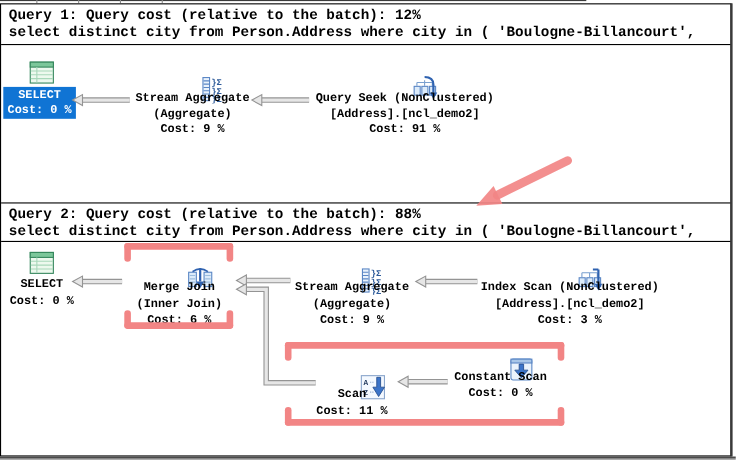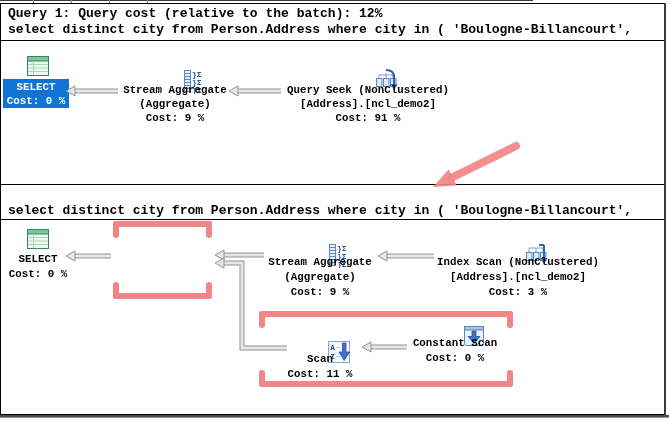--- a/index.html
+++ b/index.html
@@ -92,33 +92,50 @@
         <path d="M12,2 C17,2 20,4 20,9 V16" stroke="#2f62b0" stroke-width="2" fill="none"></path>
         <polygon points="20,22 16.5,16 23.5,16" fill="#2f62b0"></polygon>
       </svg>
     </span>
     <span>Query Seek (NonClustered)</span>
     <span>[Address].[ncl_demo2]</span>
     <span>Cost: 91 %</span>
   </div>
 
   <div class="sep" style="top:184px"></div>
+  <div class="hline" style="top:186px">Query 2: Query cost (relative to the batch): 88%</div>
   <div class="hline" style="top:202px">select distinct city from Person.Address where city in ( 'Boulogne-Billancourt',</div>
   <div class="sep" style="top:219px"></div>
 
   <span class="icon-abs" style="left:25px;top:227px">
     <svg width="26" height="24" viewBox="0 0 26 24">
       <rect x="2.5" y="2.5" width="21" height="19" fill="#edf9ee" stroke="#35875c"></rect>
       <rect x="2.5" y="2.5" width="21" height="4.5" fill="#7cc79a" stroke="#35875c"></rect>
       <path d="M3,10.5 H23 M3,14 H23 M3,17.5 H23" stroke="#a9d8ba"></path>
       <path d="M8.5,7 V21" stroke="#a9d8ba"></path>
     </svg>
   </span>
   <div class="q2-select-label"><span>SELECT</span><br><span>Cost: 0 %</span></div>
 
+  <div class="node p2" style="left:78px;top:227px;width:170px">
+    <span class="icon">
+      <svg width="26" height="24" viewBox="0 0 26 24">
+        <rect x="2.5" y="5.5" width="7" height="13" fill="#dcebfa" stroke="#5b87c5"></rect>
+        <path d="M3.5,8.5 h5 M3.5,11.5 h5 M3.5,14.5 h5" stroke="#9cbede"></path>
+        <rect x="16.5" y="5.5" width="7" height="13" fill="#dcebfa" stroke="#5b87c5"></rect>
+        <path d="M17.5,8.5 h5 M17.5,11.5 h5 M17.5,14.5 h5" stroke="#9cbede"></path>
+        <path d="M6,5 Q13,0 20,5" stroke="#2f62b0" stroke-width="1.5" fill="none"></path>
+        <path d="M13,2 V14" stroke="#2f62b0" stroke-width="2"></path>
+        <polygon points="13,20 9.5,14 16.5,14" fill="#2f62b0"></polygon>
+      </svg>
+    </span>
+    <span>Merge Join</span>
+    <span>(Inner Join)</span>
+    <span>Cost: 6 %</span>
+  </div>
 
   <div class="node p2" style="left:235px;top:227px;width:170px">
     <span class="icon">
       <svg width="24" height="26" viewBox="0 0 24 26">
         <rect x="2.5" y="2.5" width="6" height="21" fill="#e9f2fc" stroke="#5b87c5"></rect>
         <path d="M3,5.5 h5 M3,8.5 h5 M3,11.5 h5 M3,14.5 h5 M3,17.5 h5 M3,20.5 h5" stroke="#5b87c5"></path>
         <text x="10" y="9" font-size="8" font-weight="bold" fill="#2d5a99">}Σ</text>
         <text x="10" y="17" font-size="8" font-weight="bold" fill="#2d5a99">}Σ</text>
         <text x="10" y="25" font-size="8" font-weight="bold" fill="#2d5a99">}Σ</text>
       </svg>

